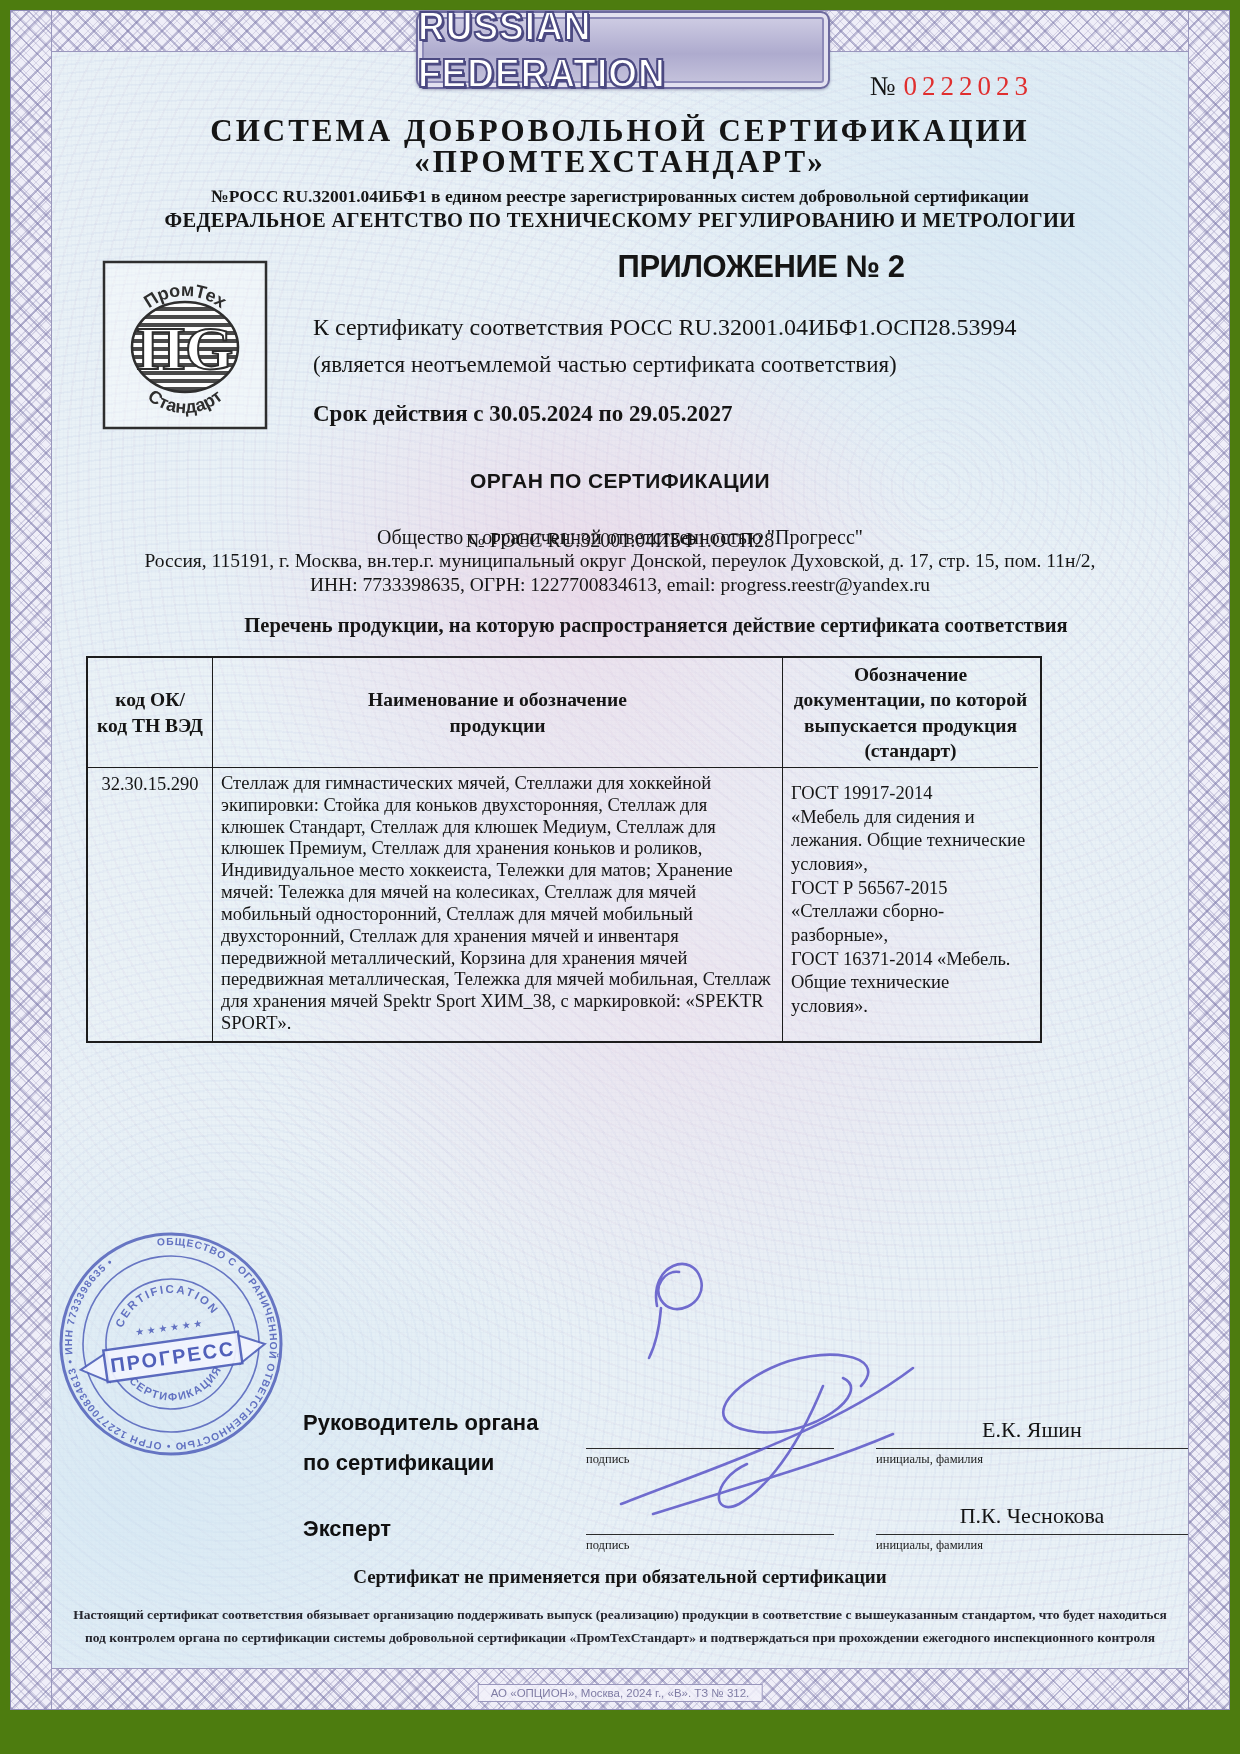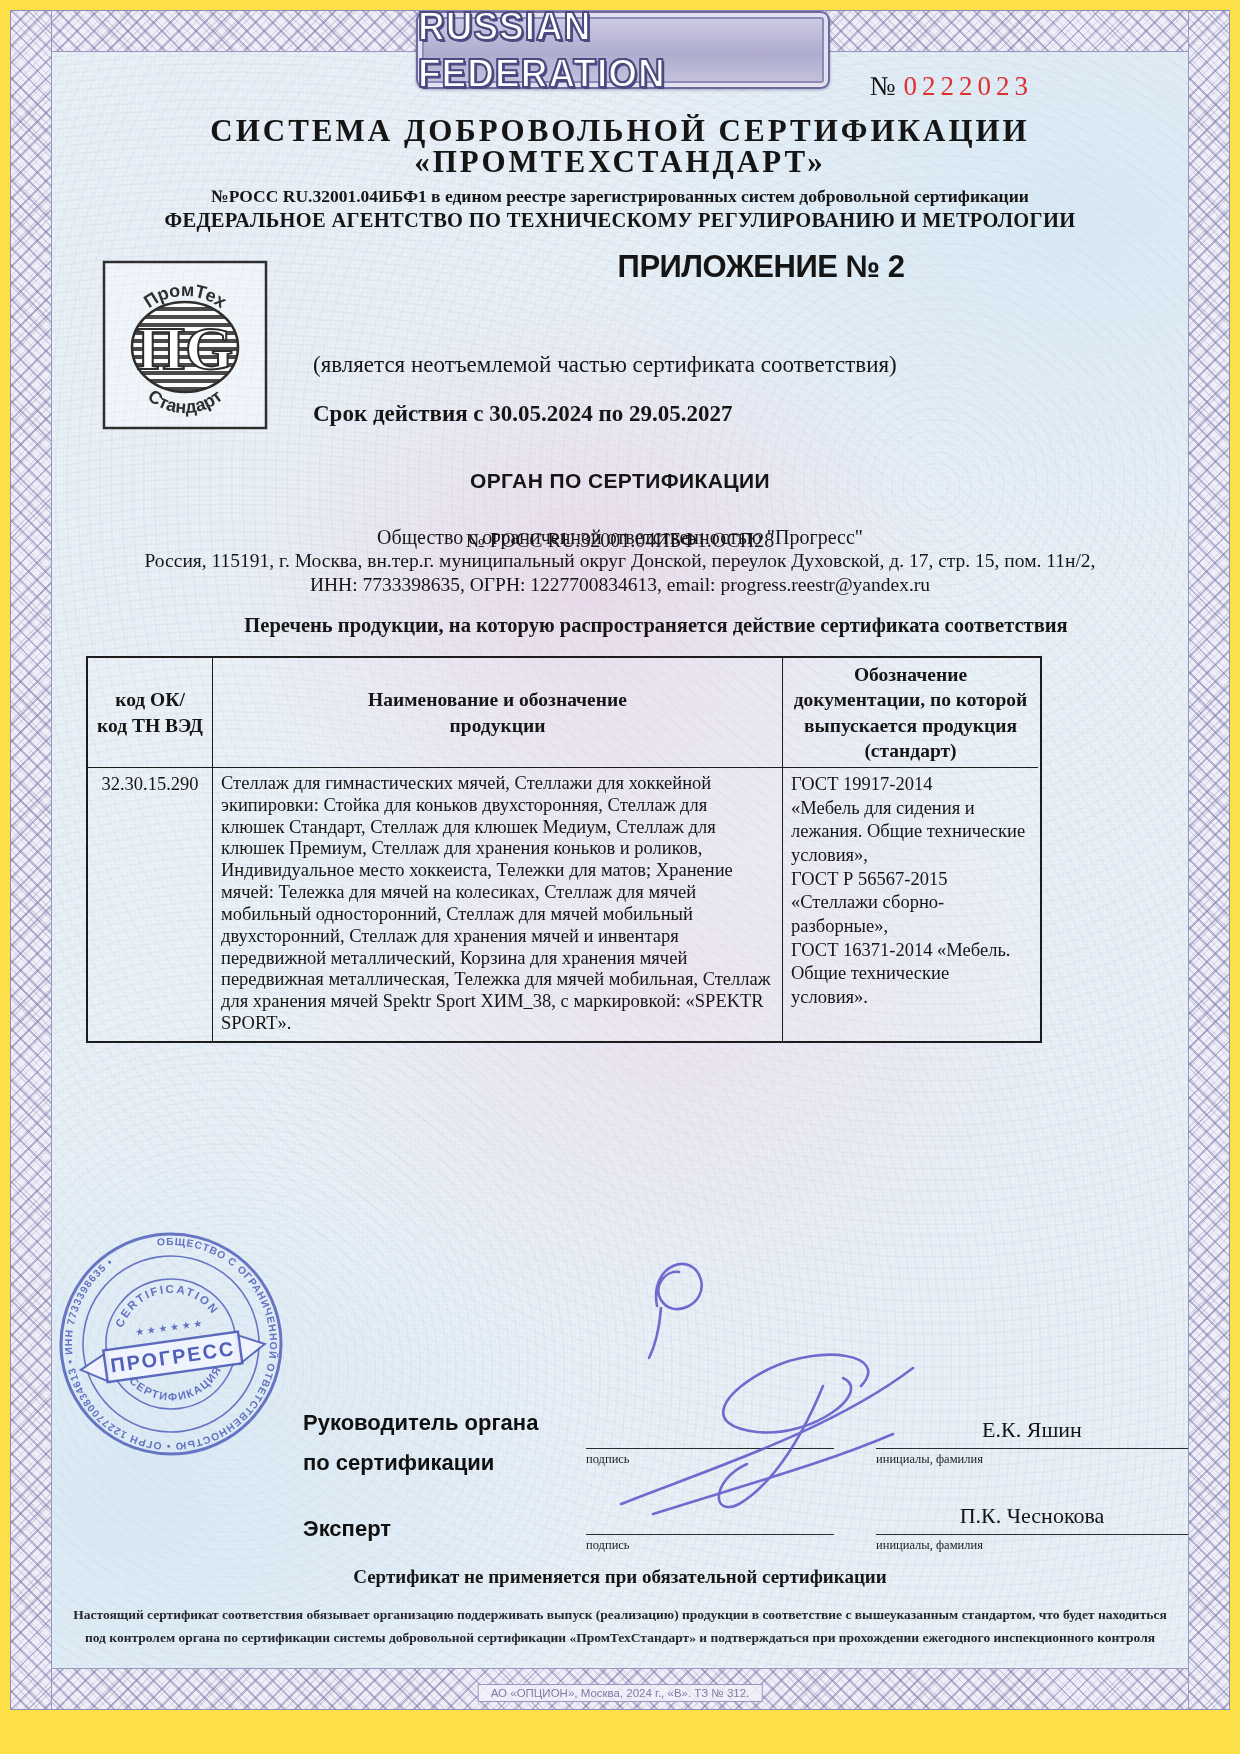--- a/index.html
+++ b/index.html
@@ -1,16 +1,16 @@
 <!DOCTYPE html>
 <html><head>
 <meta charset="utf-8">
 <style>
   html,body{margin:0;padding:0;background:#777;}
-  .page{position:relative;width:1240px;height:1754px;background:#fde047;margin:0 auto;overflow:hidden;
+  .page{position:relative;width:1240px;height:1754px;background:#4d7c0f;margin:0 auto;overflow:hidden;
         font-family:"Liberation Serif","DejaVu Serif",serif;color:#151515;}
   
   .paper{position:absolute;left:10px;top:10px;width:1218px;height:1698px;border:1px solid #8f8cb8;
     background-color:#e9f1f6;
     background-image:
       radial-gradient(ellipse 520px 430px at 47% 34%, rgba(236,198,222,.50), rgba(236,198,222,0) 70%),
       radial-gradient(ellipse 560px 460px at 54% 58%, rgba(238,208,228,.42), rgba(238,208,228,0) 72%),
       radial-gradient(ellipse 700px 500px at 88% 12%, rgba(203,227,242,.55), rgba(203,227,242,0) 70%),
       radial-gradient(ellipse 700px 560px at 10% 88%, rgba(203,227,242,.55), rgba(203,227,242,0) 70%),
       repeating-radial-gradient(circle at 18% 80%, rgba(120,145,205,.055) 0 2px, rgba(0,0,0,0) 2px 9px),
@@ -58,21 +58,21 @@
   .products-heading{top:603px;font-size:20.5px;font-weight:700;padding-left:36px;}
   
   .ptable{position:absolute;left:75px;top:645px;width:952px;border:2px solid #1c1c1c;background:rgba(255,255,255,.08);}
   .trow{display:grid;grid-template-columns:125px 570px 255px;}
   .cell{border-right:1.5px solid #1c1c1c;box-sizing:border-box;}
   .cell:last-child{border-right:none;}
   .th{height:110px;display:flex;align-items:center;justify-content:center;text-align:center;
       font-weight:700;font-size:19.5px;line-height:1.3;border-bottom:1.5px solid #1c1c1c;}
   .td{min-height:240px;font-size:18.5px;line-height:1.18;padding:5px 8px 6px 8px;}
   .td-code{text-align:center;padding-top:6px;}
-  .td-standards{line-height:1.28;}
+  .td-standards{line-height:1.28;margin-top:9px;}
   .pre{white-space:pre-line;}
   
   .role{position:absolute;font-family:"Liberation Sans","DejaVu Sans",sans-serif;font-weight:700;
         font-size:22px;line-height:1.8;color:#101010;z-index:5;}
   .role-head{left:292px;top:1392px;}
   .role-expert{left:292px;top:1498px;}
   .sig-line{position:absolute;border-top:1.5px solid #2b2b2b;}
   .cap{position:absolute;font-size:12.5px;color:#222;}
   .sig-name{position:absolute;font-size:22px;text-align:center;color:#141414;z-index:5;}
   .no-mandatory{top:1555px;font-size:19px;font-weight:700;}
@@ -124,20 +124,21 @@
       <ellipse cx="84" cy="88" rx="53" ry="45" fill="url(#hstripe)" stroke="#2e2e2e" stroke-width="2.5"></ellipse>
       <text x="84" y="110" text-anchor="middle" font-family="Liberation Serif, serif" font-weight="bold" font-size="62" fill="#fff" stroke="#2e2e2e" stroke-width="2">ПG</text>
       <text font-family="Liberation Sans, sans-serif" font-weight="bold" font-size="18" fill="#2e2e2e">
         <textPath href="#arcTop" startOffset="50%" text-anchor="middle">ПромТех</textPath>
       </text>
       <text font-family="Liberation Sans, sans-serif" font-weight="bold" font-size="18" fill="#2e2e2e">
         <textPath href="#arcBot" startOffset="50%" text-anchor="middle">Стандарт</textPath>
       </text>
     </svg>
 
+    <div class="cert-ref">К сертификату соответствия РОСС RU.32001.04ИБФ1.ОСП28.53994</div>
     <div class="integral">(является неотъемлемой частью сертификата соответствия)</div>
     <div class="validity">Срок действия с 30.05.2024 по 29.05.2027</div>
 
     <div class="ctr cb-heading">ОРГАН ПО СЕРТИФИКАЦИИ</div>
     <div class="ctr cb-number">№ РОСС RU.32001.04ИБФ1.ОСП28</div>
     <div class="ctr cb-name">Общество с ограниченной ответственностью "Прогресс"</div>
     <div class="ctr cb-address">Россия, 115191, г. Москва, вн.тер.г. муниципальный округ Донской, переулок Духовской, д. 17, стр. 15, пом. 11н/2,</div>
     <div class="ctr cb-contacts">ИНН: 7733398635, ОГРН: 1227700834613, email: progress.reestr@yandex.ru</div>
 
     <div class="ctr products-heading">Перечень продукции, на которую распространяется действие сертификата соответствия</div>

